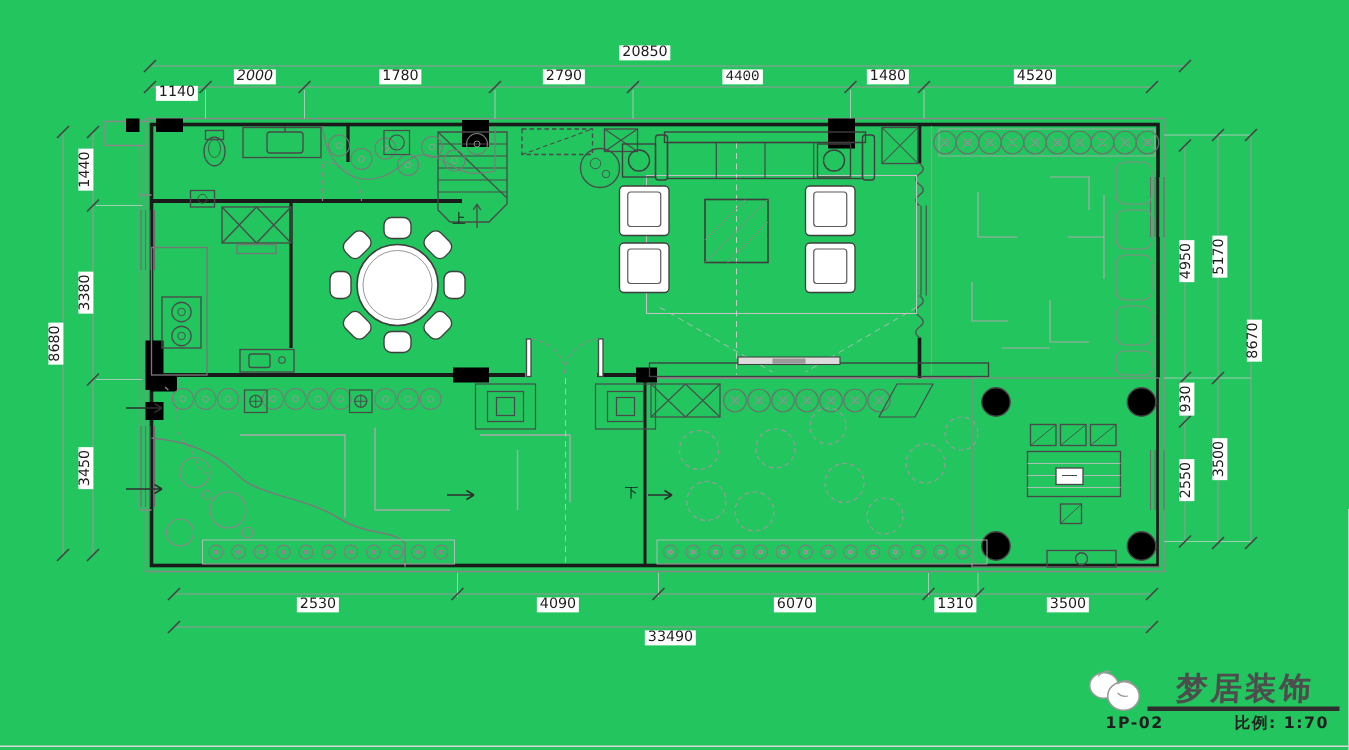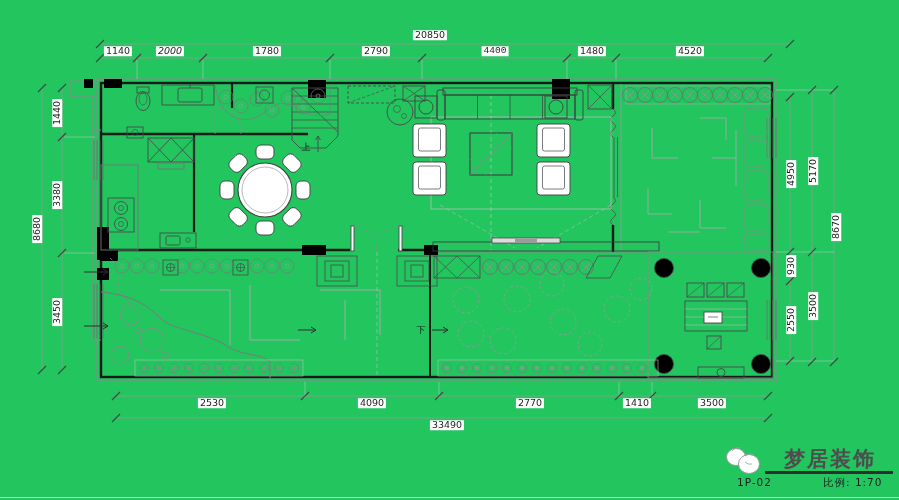--- a/index.html
+++ b/index.html
@@ -9,21 +9,21 @@
   .dim{position:absolute;transform:translate(-50%,-50%);font-size:9.5px;line-height:1;
        color:#1c1c1c;background:#fff;padding:0 2px;white-space:nowrap;}
   .vdim{position:absolute;transform:translate(-50%,-50%) rotate(-90deg);font-size:9.5px;
         line-height:1;color:#1c1c1c;background:#fff;padding:0 2px;white-space:nowrap;}
   .plan-label{position:absolute;transform:translate(-50%,-50%);font-size:9px;line-height:1;
         color:#1a1a1a;white-space:nowrap;}
   .brand{position:absolute;transform:translate(-50%,-50%) skewX(-3deg);
         font-family:"DejaVu Serif", serif;font-weight:700;font-size:21px;
         letter-spacing:2px;color:#4d4d4d;white-space:nowrap;}
   .tb-rule{position:absolute;background:#2e2e2e;}
-  .tb-text{position:absolute;font-size:10.5px;font-weight:400;color:#1f1f1f;
+  .tb-text{position:absolute;font-size:10.5px;font-weight:700;color:#1f1f1f;
         line-height:1;white-space:nowrap;letter-spacing:1px;}
   .edge-line{position:absolute;left:0;width:899px;height:1px;background:#d7d7d7;}
 </style>
 </head>
 <body>
 
 <div class="sheet">
 
   <svg width="899" height="500" viewBox="0 0 899 500">
     <defs>
@@ -359,21 +359,21 @@
 
     <g transform="translate(722,444)" fill="#fff" stroke="#9a9a9a" stroke-width="1">
       <ellipse cx="14" cy="13" rx="9.5" ry="8.5"></ellipse>
       <ellipse cx="27" cy="20" rx="10.5" ry="9.5"></ellipse>
       <path d="M10,7 q4,-5 9,-3 M23,12 q5,-4 9,-1" fill="none" stroke-width="0.8"></path>
       <path d="M23,18 q3,3 7,2" fill="none" stroke-width="0.8"></path>
     </g>
   </svg>
 
   <span class="dim" style="left:430px;top:35px;">20850</span>
-  <span class="dim" style="left:118px;top:51px;text-align:center;">1140</span>
+  <span class="dim" style="left:118px;top:62px;text-align:center;">1140</span>
   <span class="dim" style="left:170px;top:51px;font-style:italic;">2000</span>
   <span class="dim" style="left:267px;top:51px;">1780</span>
   <span class="dim" style="left:376px;top:51px;">2790</span>
   <span class="dim" style="left:495px;top:51px;font-family:Liberation Mono, monospace;">4400</span>
   <span class="dim" style="left:592px;top:51px;">1480</span>
   <span class="dim" style="left:690px;top:51px;text-align:center;">4520</span>
 
   <span class="vdim" style="left:37px;top:229px;">8680</span>
   <span class="vdim" style="left:57px;top:113px;">1440</span>
   <span class="vdim" style="left:57px;top:195px;">3380</span>
@@ -381,22 +381,22 @@
 
   <span class="vdim" style="left:791px;top:174px;">4950</span>
   <span class="vdim" style="left:791px;top:266px;">930</span>
   <span class="vdim" style="left:791px;top:320px;">2550</span>
   <span class="vdim" style="left:813px;top:171px;">5170</span>
   <span class="vdim" style="left:813px;top:306px;">3500</span>
   <span class="vdim" style="left:836px;top:227px;">8670</span>
 
   <span class="dim" style="left:212px;top:403px;">2530</span>
   <span class="dim" style="left:372px;top:403px;">4090</span>
-  <span class="dim" style="left:530px;top:403px;">2770</span>
-  <span class="dim" style="left:637px;top:403px;">1410</span>
+  <span class="dim" style="left:530px;top:403px;">6070</span>
+  <span class="dim" style="left:637px;top:403px;">1310</span>
   <span class="dim" style="left:712px;top:403px;">3500</span>
   <span class="dim" style="left:447px;top:425px;">33490</span>
 
   <span class="plan-label" style="left:306px;top:147px;">上</span>
   <span class="plan-label" style="left:421px;top:330px;">下</span>
 
   <span class="brand" style="left:830px;top:459px;">梦居装饰</span>
   <div class="tb-rule" style="left:765px;top:471px;width:128px;height:3px;"></div>
   <span class="tb-text" style="left:737px;top:477px;">1P-02</span>
   <span class="tb-text" style="left:800px;top:477px;padding-left:23px;">比例: 1:70</span>

